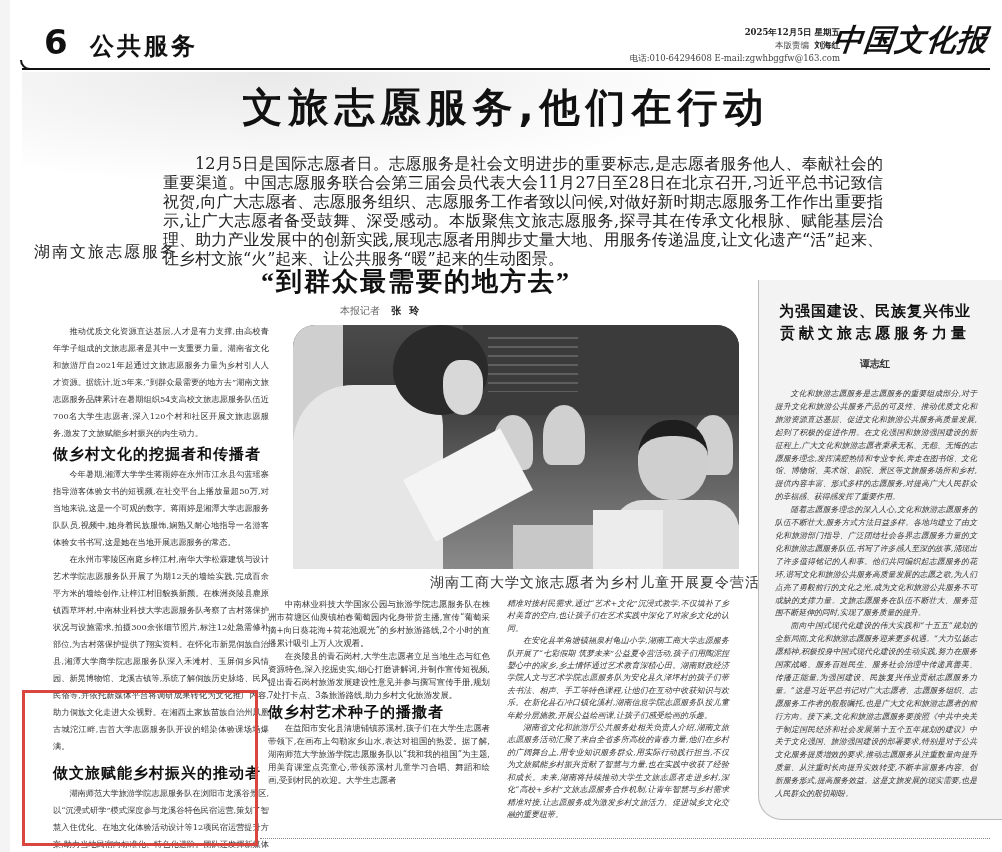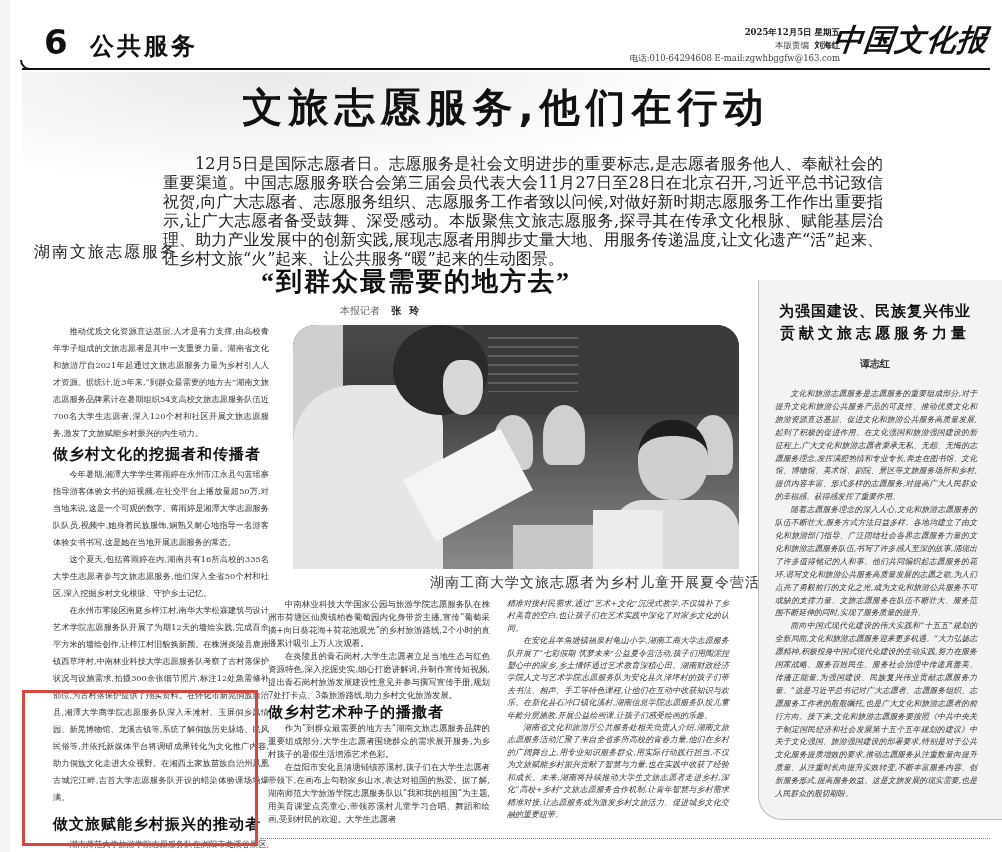--- a/index.html
+++ b/index.html
@@ -116,34 +116,32 @@
   </div>
   <div class="caption">
     <span>湖南工商大学文旅志愿者为乡村儿童开展夏令营活动</span>
     <span class="credit">湖南省文化和旅游厅供图</span>
   </div>
 
   <div class="col col1" style="font-size: 8.2px; line-height: 17px; margin-left: 21px;">
     <p>推动优质文化资源直达基层,人才是有力支撑,由高校青年学子组成的文旅志愿者是其中一支重要力量。湖南省文化和旅游厅自2021年起通过文旅志愿服务力量为乡村引人人才资源。据统计,近3年来,“到群众最需要的地方去”湖南文旅志愿服务品牌累计在暑期组织54支高校文旅志愿服务队伍近700名大学生志愿者,深入120个村和社区开展文旅志愿服务,激发了文旅赋能乡村振兴的内生动力。</p>
     <h3>做乡村文化的挖掘者和传播者</h3>
     <p>今年暑期,湘潭大学学生蒋雨婷在永州市江永县勾蓝瑶寨指导游客体验女书的短视频,在社交平台上播放量超50万,对当地来说,这是一个可观的数字。蒋雨婷是湘潭大学志愿服务队队员,视频中,她身着民族服饰,娴熟又耐心地指导一名游客体验女书书写,这是她在当地开展志愿服务的常态。</p>
-    <p>这个夏天,包括蒋雨婷在内,湖南共有16所高校的335名大学生志愿者参与文旅志愿服务,他们深入全省50个村和社区,深入挖掘乡村文化根脉、守护乡土记忆。</p>
     <p>在永州市零陵区南庭乡梓江村,南华大学松霖建筑与设计艺术学院志愿服务队开展了为期12天的墙绘实践,完成百余平方米的墙绘创作,让梓江村旧貌换新颜。在株洲炎陵县鹿原镇西草坪村,中南林业科技大学志愿服务队考察了古村落保护状况与设施需求,拍摄300余张细节照片,标注12处急需修补部位,为古村落保护提供了翔实资料。在怀化市新晃侗族自治县,湘潭大学商学院志愿服务队深入禾滩村、玉屏侗乡风情园、新晃博物馆、龙溪古镇等,系统了解侗族历史脉络、民风民俗等,并依托新媒体平台将调研成果转化为文化推广内容,助力侗族文化走进大众视野。在湘西土家族苗族自治州凤凰古城沱江畔,吉首大学志愿服务队开设的蜡染体验课场场爆满。</p>
     <h3 style="margin-top:10px;">做文旅赋能乡村振兴的推动者</h3>
     <p>湖南师范大学旅游学院志愿服务队在浏阳市龙溪谷景区,以“沉浸式研学”模式深度参与龙溪谷特色民宿运营,策划了智慧入住优化、在地文化体验活动设计等12项民宿运营提升方案,助力当地民宿向标准化、特色化进阶。团队还发挥新媒体传播优势,开展直播传票活动,推介当地文旅优惠政策,累计观看人次达2.1万,其中一场周末直播带动景区次日接待量翻倍。</p>
     <p>湖南师范大学旅游学院志愿服务队将茶旅、红色文化与非遗体验巧妙串联,针对益阳市安化县的茶园设计了两日游文旅路线,并手绘乡村旅游打卡地图,通过直播进行讲解。</p>
   </div>
 
   <div class="highlight-box" style="top: 690px; height: 156px; border-color: rgb(217, 69, 63);"></div>
 
   <div class="col col2" style="font-size: 8.4px; line-height: 13px;">
     <p>中南林业科技大学国家公园与旅游学院志愿服务队在株洲市荷塘区仙庾镇柏春葡萄园内化身带货主播,宣传“葡萄采摘+向日葵花海+荷花池观光”的乡村旅游路线,2个小时的直播累计吸引上万人次观看。</p>
     <p>在炎陵县的青石岗村,大学生志愿者立足当地生态与红色资源特色,深入挖掘史实,细心打磨讲解词,并制作宣传短视频,提出青石岗村旅游发展建设性意见并参与撰写宣传手册,规划7处打卡点、3条旅游路线,助力乡村文化旅游发展。</p>
     <h3>做乡村艺术种子的播撒者</h3>
-    <p>作为“到群众最需要的地方去”湖南文旅志愿服务品牌的重要组成部分,大学生志愿者围绕群众的需求展开服务,为乡村孩子的暑假生活增添艺术色彩。</p>
     <p>在益阳市安化县清塘铺镇苏溪村,孩子们在大学生志愿者带领下,在画布上勾勒家乡山水,表达对祖国的热爱。据了解,湖南师范大学旅游学院志愿服务队以“我和我的祖国”为主题,用美育课堂点亮童心,带领苏溪村儿童学习合唱、舞蹈和绘画,受到村民的欢迎。大学生志愿者</p>
   </div>
 
   <div class="col col3" style="font-size: 8px; line-height: 12.4px; font-style: italic;">
     <p style="text-indent:0;">精准对接村民需求,通过“艺术+文化”沉浸式教学,不仅填补了乡村美育的空白,也让孩子们在艺术实践中深化了对家乡文化的认同。</p>
     <p>在安化县羊角塘镇福泉村龟山小学,湖南工商大学志愿服务队开展了“七彩假期 筑梦未来”公益夏令营活动,孩子们用陶泥捏塑心中的家乡,乡土情怀通过艺术教育深植心田。湖南财政经济学院人文与艺术学院志愿服务队为安化县久泽坪村的孩子们带去书法、相声、手工等特色课程,让他们在互动中收获知识与欢乐。在新化县石冲口镇化溪村,湖南信息学院志愿服务队按儿童年龄分层施教,开展公益绘画课,让孩子们感受绘画的乐趣。</p>
     <p>湖南省文化和旅游厅公共服务处相关负责人介绍,湖南文旅志愿服务活动汇聚了来自全省多所高校的青春力量,他们在乡村的广阔舞台上,用专业知识服务群众,用实际行动践行担当,不仅为文旅赋能乡村振兴贡献了智慧与力量,也在实践中收获了经验和成长。未来,湖南将持续推动大学生文旅志愿者走进乡村,深化“高校+乡村”文旅志愿服务合作机制,让青年智慧与乡村需求精准对接,让志愿服务成为激发乡村文旅活力、促进城乡文化交融的重要纽带。</p>
   </div>
 
   <div class="dotted" style="left:250px;top:838px;width:730px;"></div>

